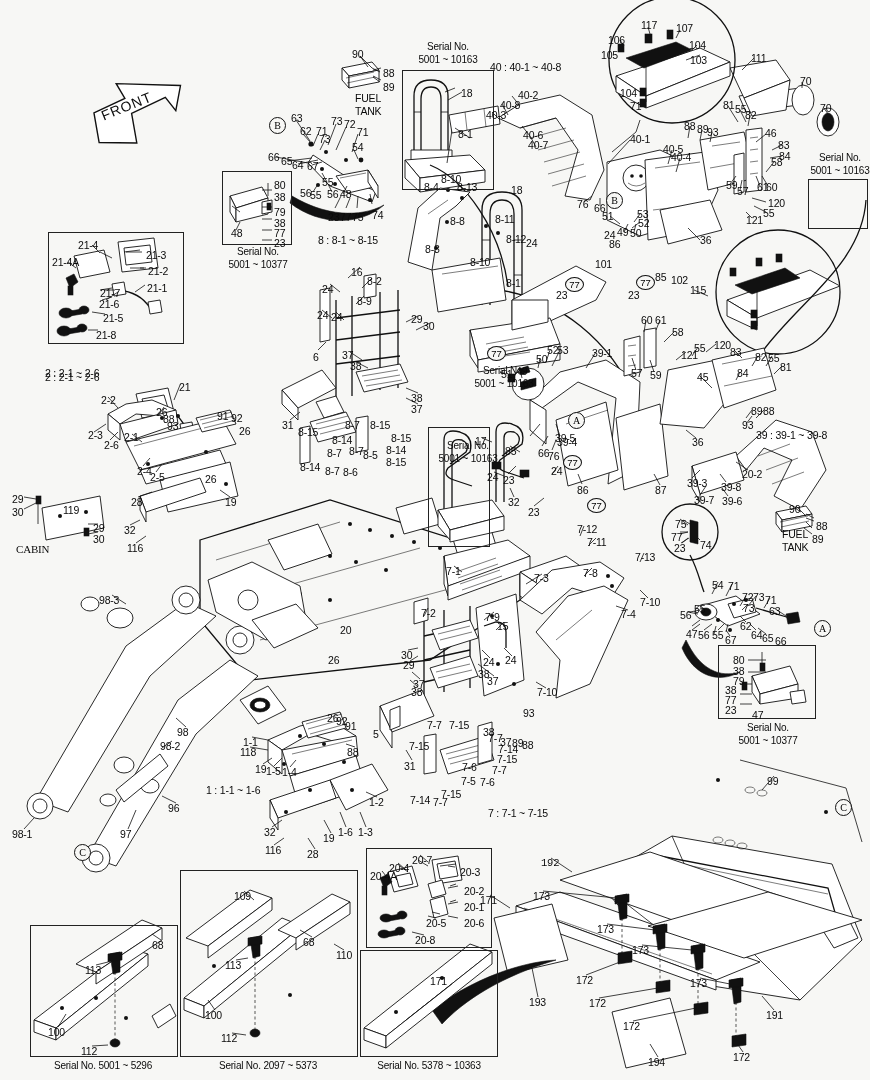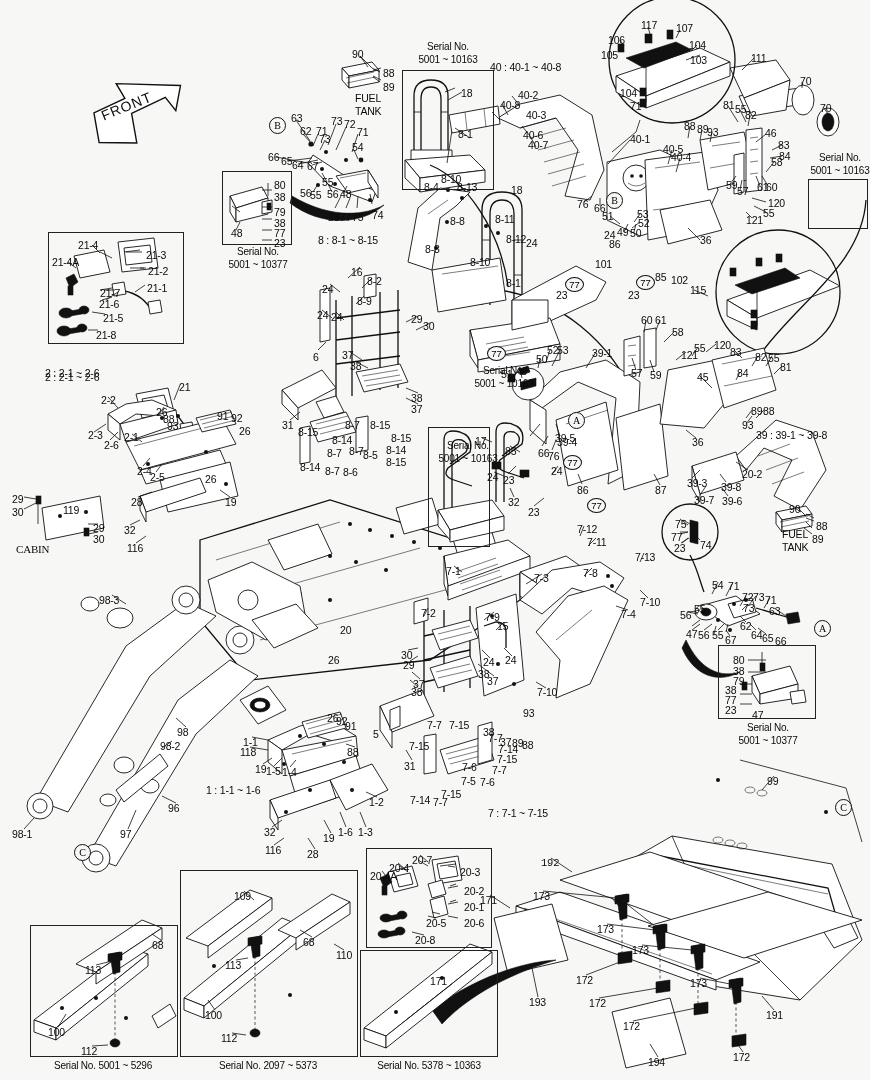--- a/index.html
+++ b/index.html
@@ -877,21 +877,21 @@
       <div class="lbl" style="left: 274px; top: 192px;">38</div>
       <div class="lbl" style="left: 274px; top: 207px;">79</div>
       <div class="lbl" style="left: 274px; top: 218px;">38</div>
       <div class="lbl" style="left: 274px; top: 228px;">77</div>
       <div class="lbl" style="left: 274px; top: 238px;">23</div>
       <div class="lbl" style="left: 231px; top: 228px;">48</div>
       <div class="lbl" style="left: 461px; top: 88px;">18</div>
       <div class="lbl" style="left: 458px; top: 129px;">8-1</div>
       <div class="lbl" style="left: 518px; top: 90px;">40-2</div>
       <div class="lbl" style="left: 500px; top: 100px;">40-8</div>
-      <div class="lbl" style="left: 486px; top: 110px; padding-left: 40px;">40-3</div>
+      <div class="lbl" style="left: 486px; top: 110px;">40-3</div>
       <div class="lbl" style="left: 523px; top: 130px;">40-6</div>
       <div class="lbl" style="left: 528px; top: 140px;">40-7</div>
       <div class="lbl" style="left: 630px; top: 134px;">40-1</div>
       <div class="lbl" style="left: 663px; top: 144px;">40-5</div>
       <div class="lbl" style="left: 671px; top: 152px;">40-4</div>
       <div class="lbl" style="left: 511px; top: 185px;">18</div>
       <div class="lbl" style="left: 577px; top: 199px;">76</div>
       <div class="lbl" style="left: 594px; top: 203px;">66</div>
       <div class="lbl" style="left: 602px; top: 211px;">51</div>
       <div class="lbl" style="left: 637px; top: 209px;">53</div>

